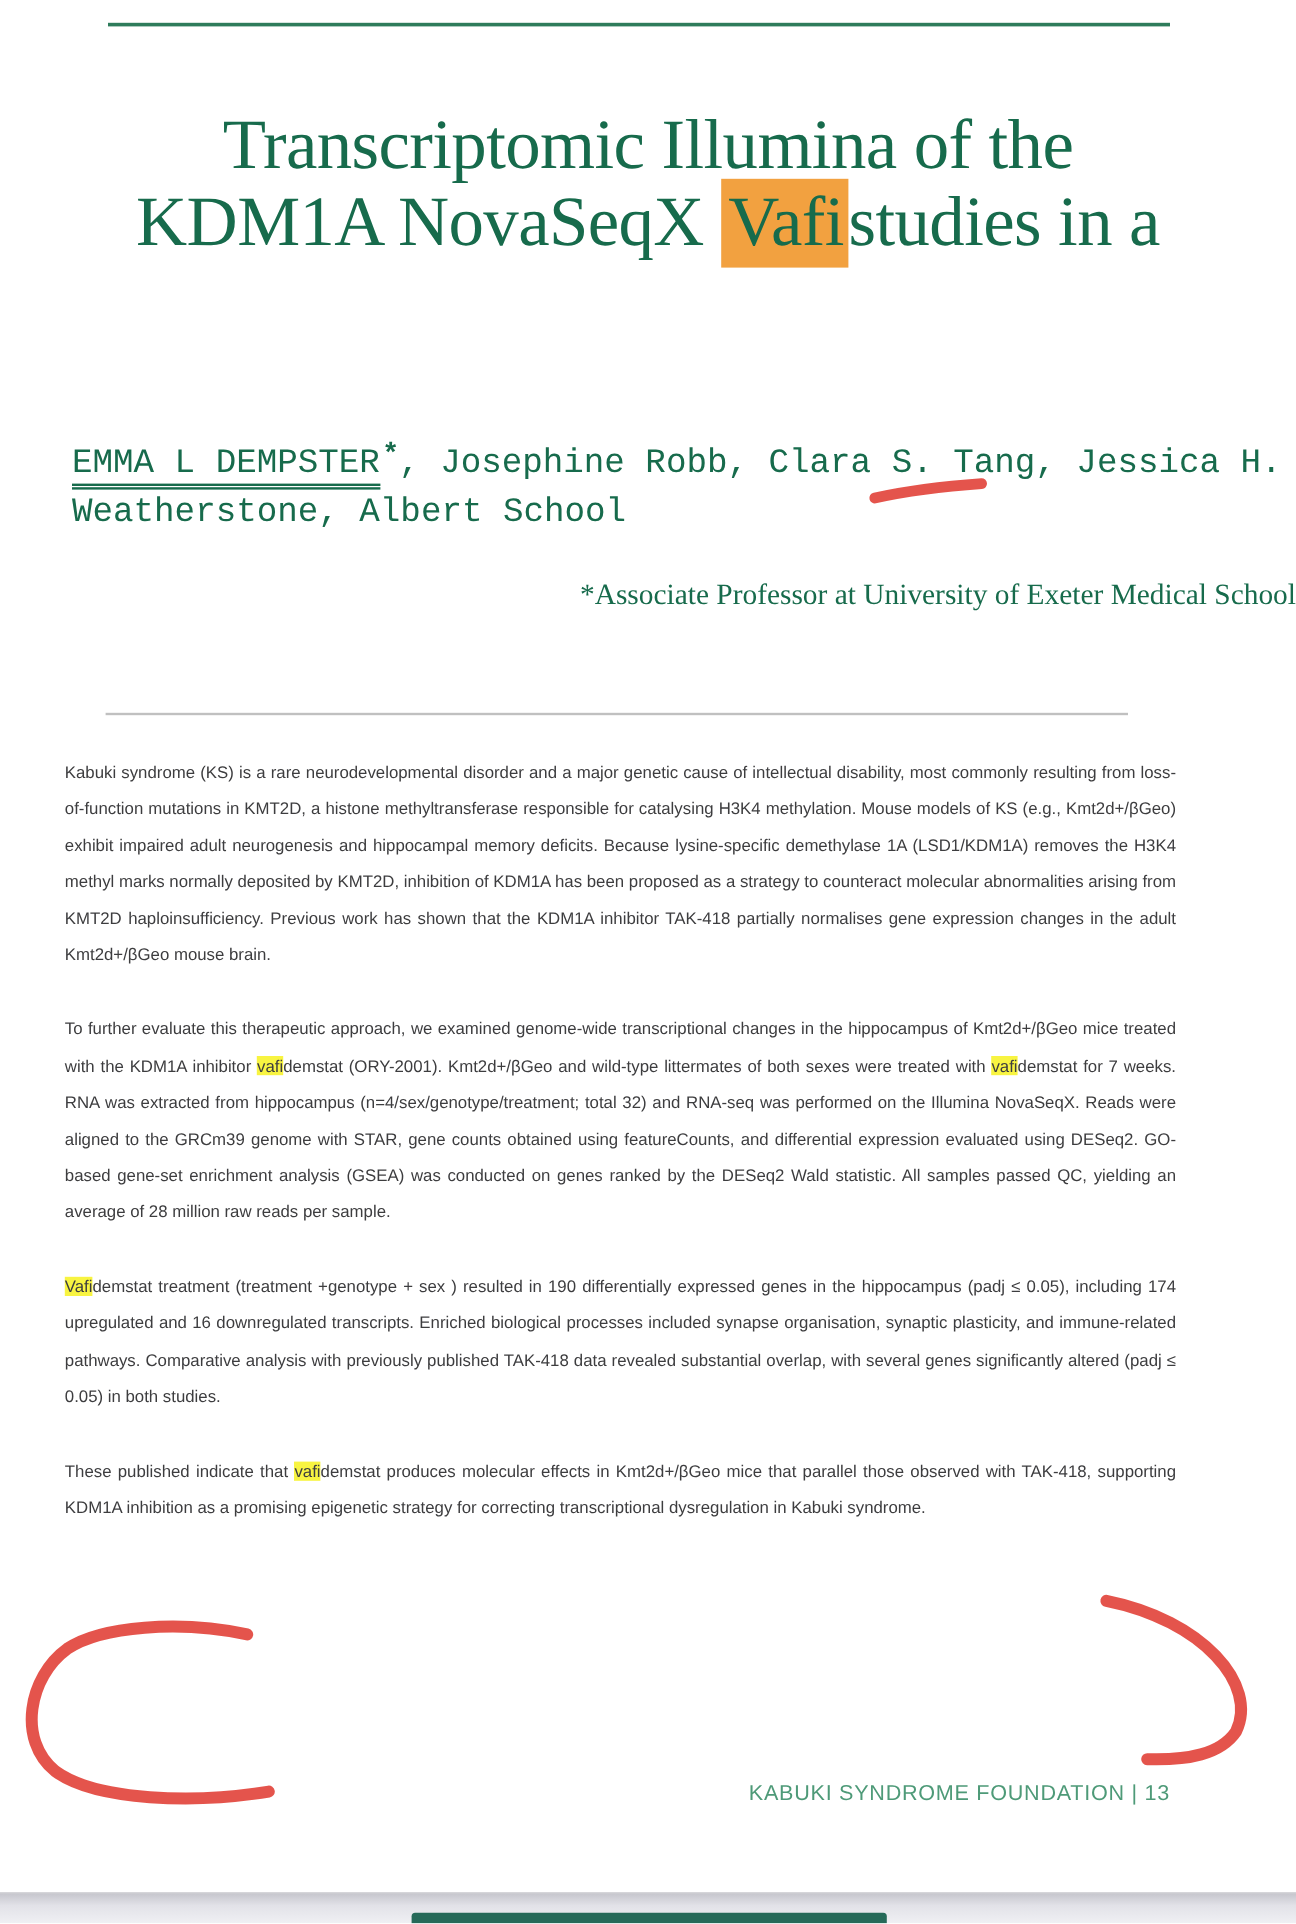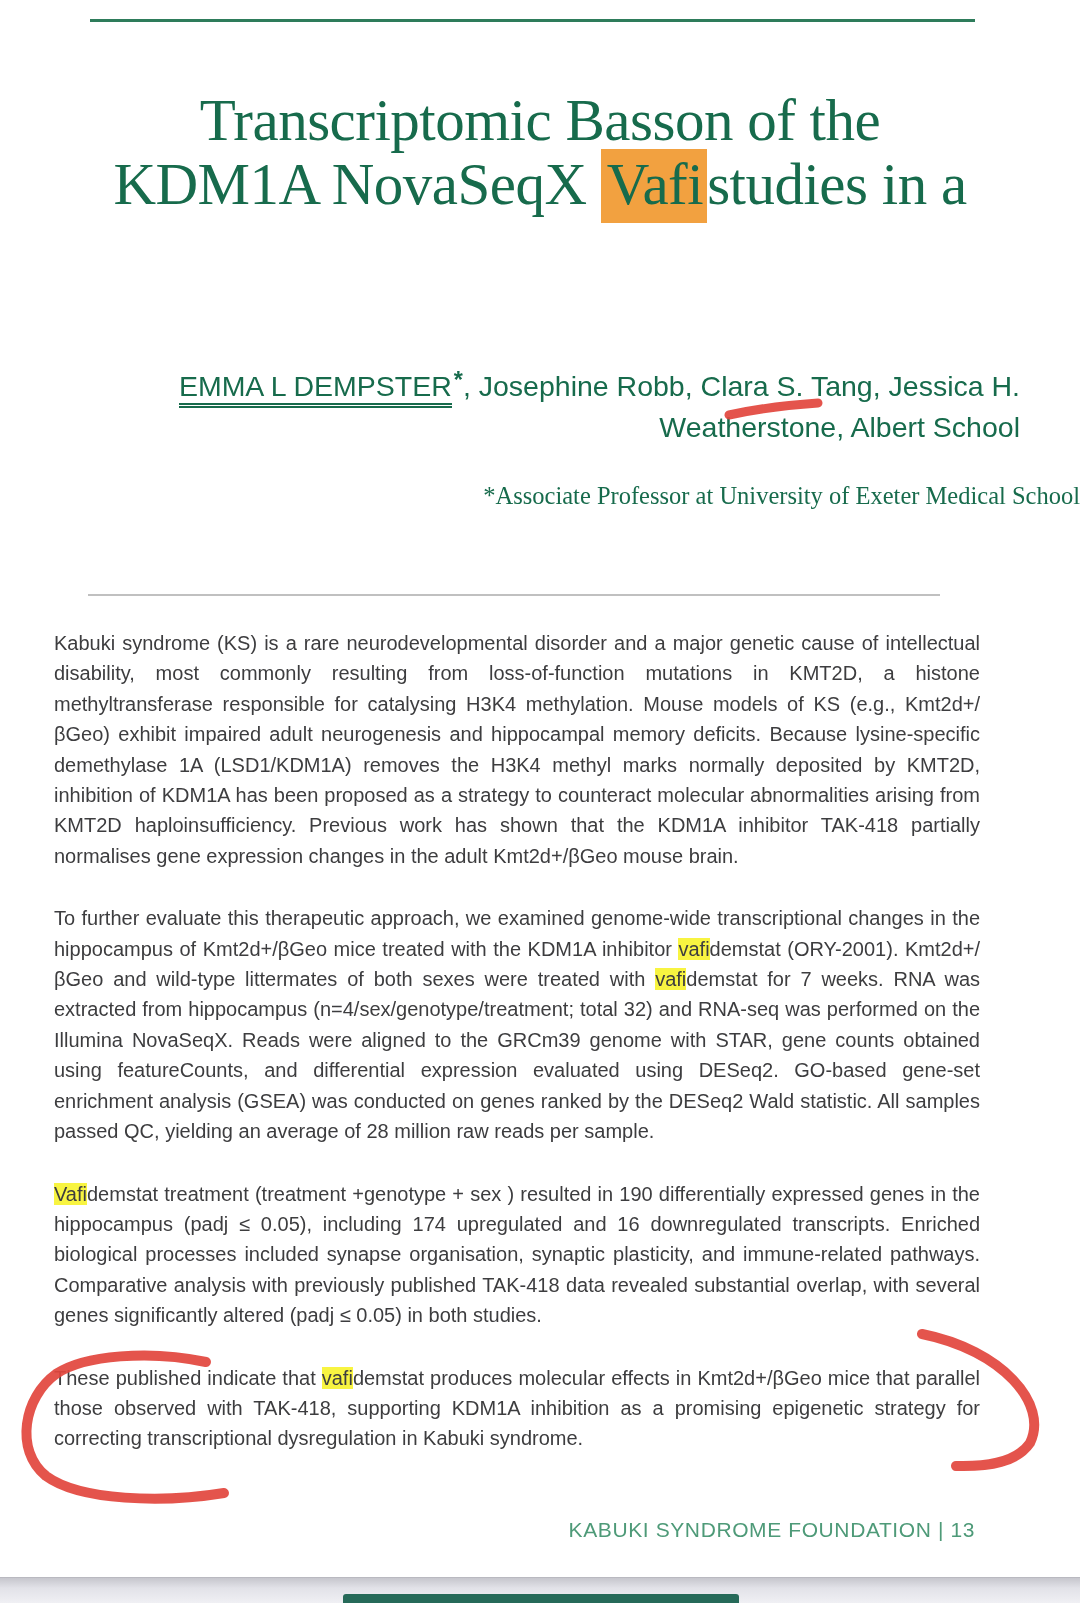--- a/index.html
+++ b/index.html
@@ -18,50 +18,50 @@
     font-family:"Liberation Serif","DejaVu Serif",serif;
     font-size:59px; line-height:64px; font-weight:400;
     letter-spacing:-0.5px; white-space:nowrap;
   }
   .title-hl {
     background:var(--highlight-orange,#f2a140);
     padding:2px 4px 6px 6px;
   }
   .authors-block {
     position:absolute; top:360px; left:60px; width:960px;
-    text-align:right; color:var(--title-green,#1d6f50);
-    font-family:Liberation Sans, sans-serif;
+    text-align:left; color:var(--title-green,#1d6f50);
+    font-family:Liberation Mono, monospace;
     font-size:28.5px; line-height:41px; white-space:nowrap;
   }
   .lead-author {
     border-bottom:5px double var(--title-green,#1d6f50);
     padding-bottom:1px;
   }
   .author-ast { font-weight:700; font-size:0.82em; vertical-align:8px; margin-left:2px; }
   .affiliation {
     position:absolute; top:482px; left:0; width:1080px;
     text-align:right; color:var(--title-green,#1d6f50);
     font-family:"Liberation Serif","DejaVu Serif",serif;
     font-size:24.5px;
   }
   .divider {
     position:absolute; top:594px; left:88px; width:852px; height:2px;
     background:var(--divider-gray,#c0c0c0);
   }
   .abstract {
     position:absolute; top:628px; left:54px; width:926px;
     color:var(--body-text,#3d3d3f);
-    font-size:20px; line-height:30.4px; text-align:justify;
+    font-size:14px; line-height:30.4px; text-align:justify;
   }
   .abstract p { margin:0 0 32px 0; }
   .hl { background:var(--highlight-yellow,#f8f441); }
   .footer {
     position:absolute; top:1484px; left:0; width:975px;
     text-align:right; color:var(--footer-green,#4e9a78);
-    font-size:21px; letter-spacing:0.6px;margin-top:34px;
+    font-size:18px; letter-spacing:0.6px;
   }
   .bottom-band {
     position:absolute; left:0; bottom:0; width:1080px; height:25px;
     background:linear-gradient(to bottom,#c6c6cd 0%,#e2e2e8 40%,#f0f0f4 100%);
     border-top:1px solid #b9b9c0;
   }
   .page-indicator-bar {
     position:absolute; left:343px; bottom:0px; width:396px; height:9px;
     background:var(--bottom-bar-teal,#266a59);
     border-radius:3px 3px 0 0;
@@ -72,21 +72,21 @@
   }
 </style>
 </head>
 <body>
 
 <div class="page">
 
   <div class="top-rule"></div>
 
   <div class="title-block">
-    <div><span>Transcriptomic Basson of the</span></div>
+    <div><span>Transcriptomic Illumina of the</span></div>
     <div><span>KDM1A NovaSeqX </span><span class="title-hl">Vafi</span><span>studies in a</span></div>
   </div>
 
   <div class="authors-block">
     <div><span class="lead-author">EMMA L DEMPSTER</span><span class="author-ast">*</span><span>, Josephine Robb,  Clara S. Tang, Jessica H.</span></div>
     <div>Weatherstone, Albert School</div>
   </div>
 
   <div class="affiliation">*Associate Professor at University of Exeter Medical School</div>
 

